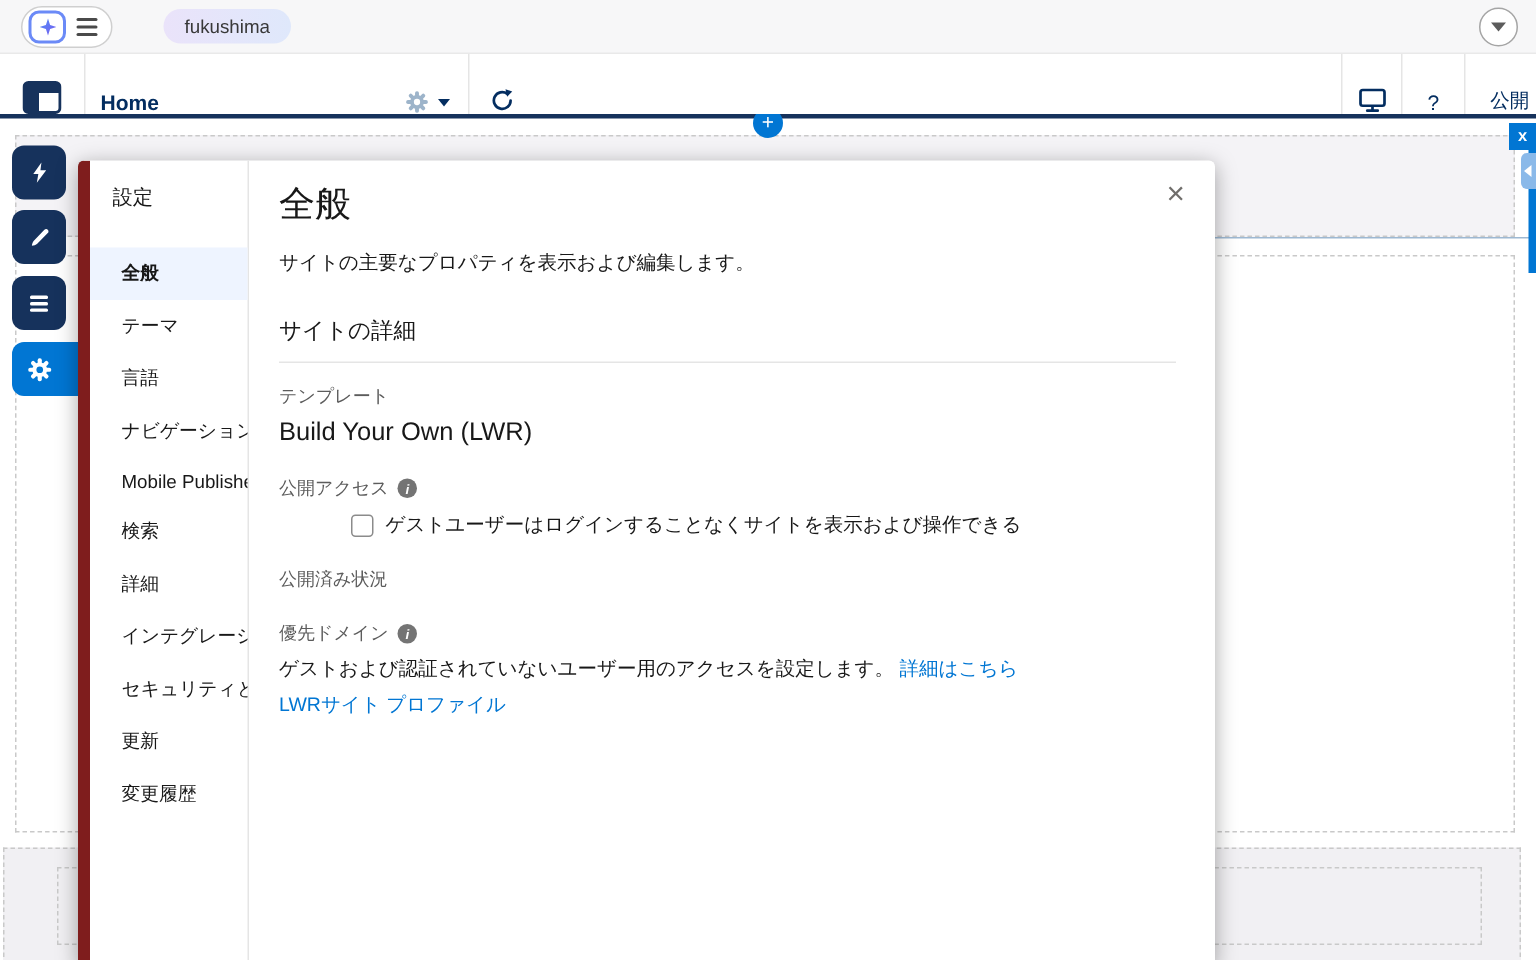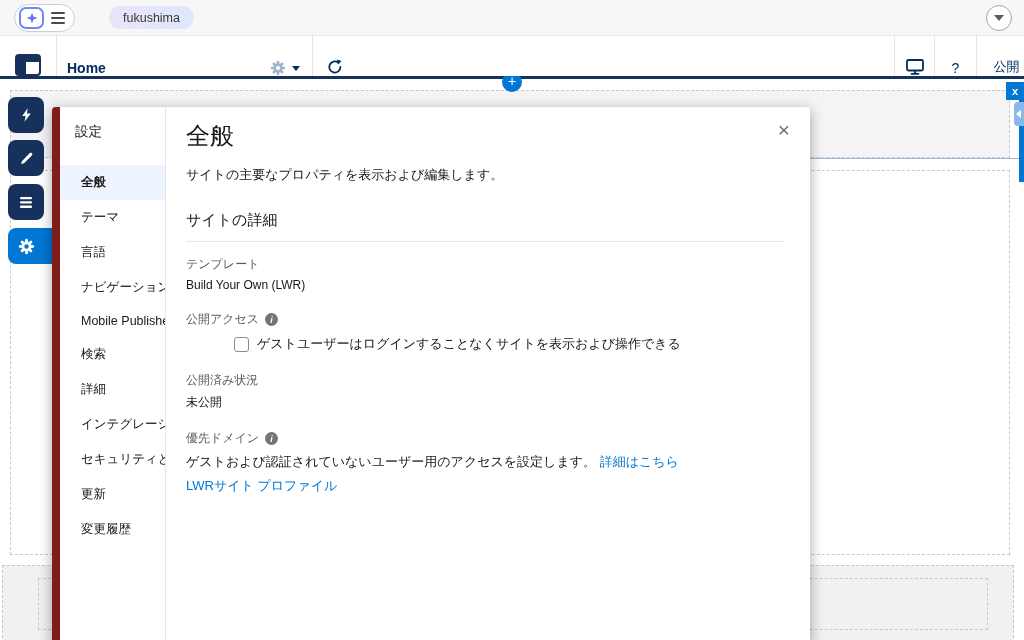--- a/index.html
+++ b/index.html
@@ -83,21 +83,21 @@
   .nav-item.selected { background:#eef4ff; font-weight:bold; }
   .m-content { flex:1; position:relative; padding:13px 26px 0 20px; overflow:hidden; }
   .m-title { font-size:24px; font-weight:400; color:#181818; }
   .m-close { position:absolute; top:12px; right:20px; font-size:21px; color:#706e6b; cursor:pointer;
     line-height:1; background:none; border:none; font-family:inherit; }
   .m-sub { font-size:13px; color:#181818; margin-top:14px; }
   .m-section-title { font-size:15px; color:#181818; margin-top:27px; padding-bottom:11px;
     border-bottom:1px solid #e5e5e5; }
   .f-label { font-size:12px; color:#5c5c5c; margin-top:14px; display:flex; align-items:center; gap:6px; }
   .f-label.gap-lg { margin-top:19px; }
-  .f-value { font-size:12px; color:#181818; margin-top:5px; }
+  .f-value { font-size:17px; color:#181818; margin-top:5px; }
   .info-icon { width:13px; height:13px; border-radius:50%; background:#747474; color:#fff;
     font-size:9px; font-weight:bold; display:inline-flex; align-items:center; justify-content:center;
     font-style:italic; cursor:pointer; }
   .cb-row { display:flex; align-items:center; gap:8px; margin-top:7px;padding-left:48px; }
   .cb-box { width:15px; height:15px; border:1px solid #8b8b8b; border-radius:3px; background:#fff; cursor:pointer; }
   .cb-label { font-size:13px; color:#181818; }
   .select-box { width:318px; height:27px; margin-top:7px; border:1.5px solid #0176d3; border-radius:6px;
     background:#fff; display:flex; align-items:center; justify-content:space-between; padding:0 9px;
     font-size:13px; color:#181818; box-shadow:0 0 0 1px rgba(1,118,211,.25), 0 0 5px rgba(1,118,211,.45);
     cursor:pointer; }
@@ -250,21 +250,20 @@
       <div class="f-label gap-lg">
         <span>公開アクセス</span>
         <span class="info-icon">i</span>
       </div>
       <div class="cb-row">
         <span class="cb-box"></span>
         <span class="cb-label">ゲストユーザーはログインすることなくサイトを表示および操作できる</span>
       </div>
 
       <div class="f-label gap-lg">公開済み状況</div>
-      <div class="f-value">未公開</div>
 
       <div class="f-label gap-lg">
         <span>優先ドメイン</span>
         <span class="info-icon">i</span>
       </div>
 
       <div class="g-desc">
         <span>ゲストおよび認証されていないユーザー用のアクセスを設定します。</span>
         <a class="link">詳細はこちら</a><br>
         <a class="link g-link2">LWRサイト プロファイル</a>

